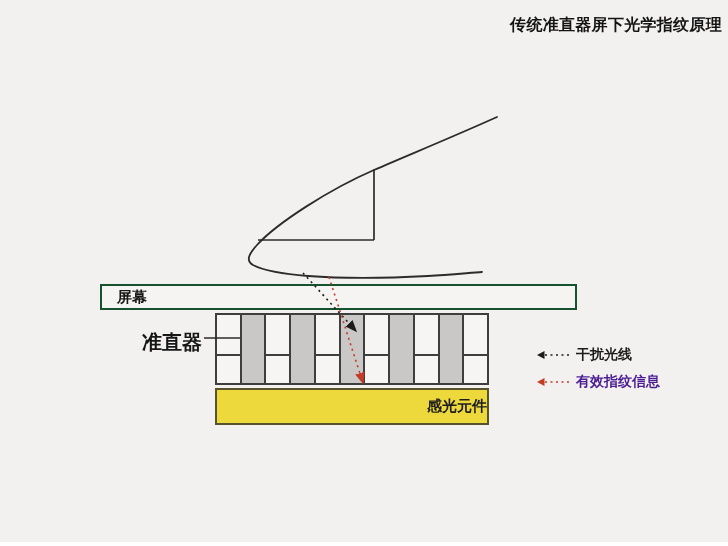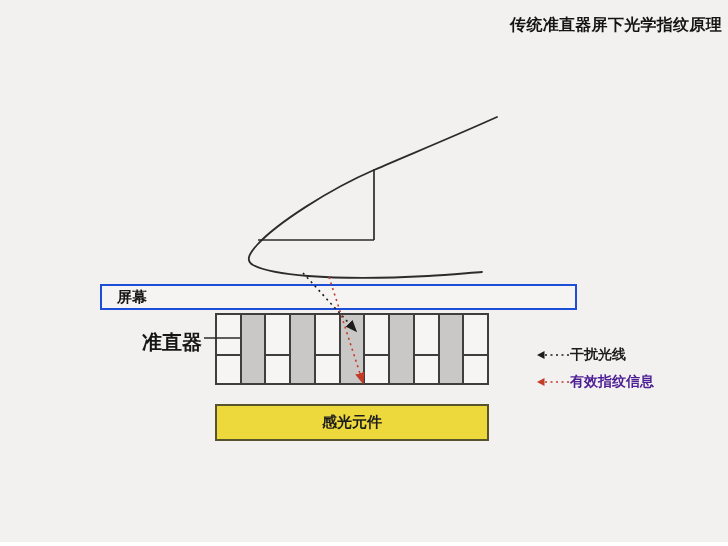--- a/index.html
+++ b/index.html
@@ -9,51 +9,51 @@
     font-family:"Liberation Sans", sans-serif;
     overflow:hidden;
   }
   .title {
     position:absolute; top:15px; right:6px;
     font-size:16px; font-weight:700; color:#141414;
     letter-spacing:0.3px; white-space:nowrap;
   }
   .screen {
     position:absolute; left:100px; top:284px; width:477px; height:26px;
-    border:2px solid #1d4ed8; background:#f5f4f2;
+    border:2px solid #14532d; background:#f5f4f2;
     box-sizing:border-box; display:flex; align-items:center;
   }
   .screen-label { margin-left:15px; font-size:15px; font-weight:600; color:#161616; }
   .collimator {
     position:absolute; left:215px; top:313px; width:274px; height:72px;
     border:2px solid #3e3e3e; box-sizing:border-box; display:flex;
   }
   .col { flex:1; position:relative; }
   .col + .col { border-left:2px solid #3e3e3e; }
   .col.channel { background:#f6f5f3; }
   .col.wall { background:#cac8c6; }
   .col.channel::after {
     content:""; position:absolute; left:0; right:0; top:39px;
     border-top:2px solid #3e3e3e;
   }
   .sensor {
-    position:absolute; left:215px; top:404px; width:274px; height:37px;
+    position:absolute; left:215px; top:388px; width:274px; height:37px;
     border:2px solid #57532d; box-sizing:border-box;
-    display:flex; align-items:center; justify-content:center;
+    display:flex; align-items:center; justify-content:flex-end;
   }
   .sensor-label { font-size:15px; font-weight:600; color:#1c1c1c; }
   .collimator-label {
     position:absolute; left:140px; top:329px; width:62px;
     text-align:right; font-size:20px; font-weight:600; color:#161616;
   }
   .overlay {
     position:absolute; left:0; top:0; width:728px; height:546px;
     pointer-events:none;
   }
-  .legend-row { position:absolute; display:flex; align-items:center; }
+  .legend-row { position:absolute; display:flex; align-items:center; gap:6px; }
   .legend-row.first  { left:536px; top:346px; }
   .legend-row.second { left:536px; top:373px; }
   .legend-label { font-size:14px; font-weight:600; white-space:nowrap; }
 </style>
 </head>
 <body>
 
 <div class="canvas">
 
   <div class="title">传统准直器屏下光学指纹原理</div>

